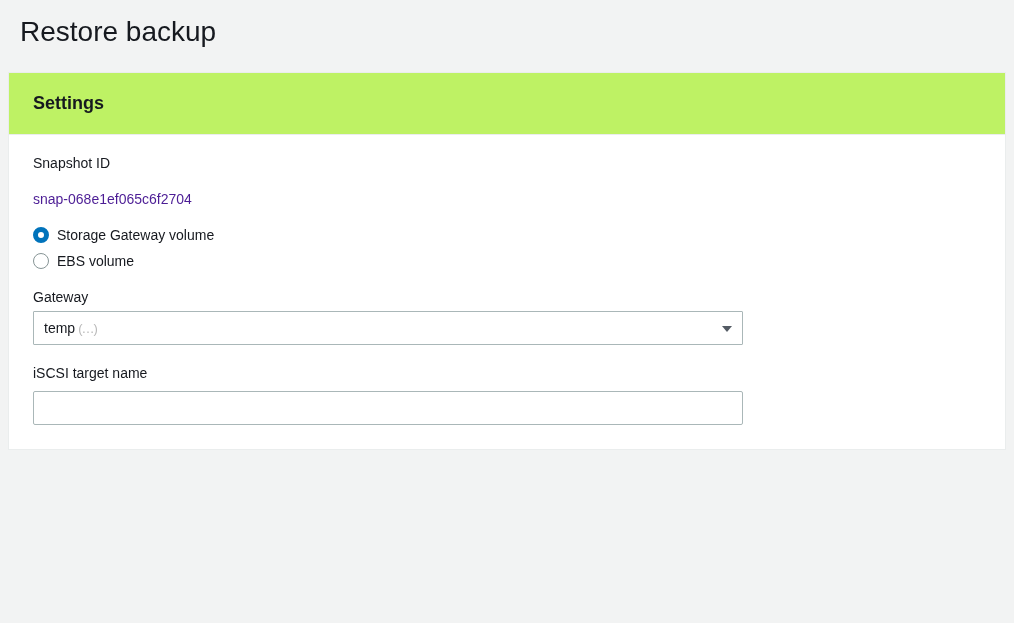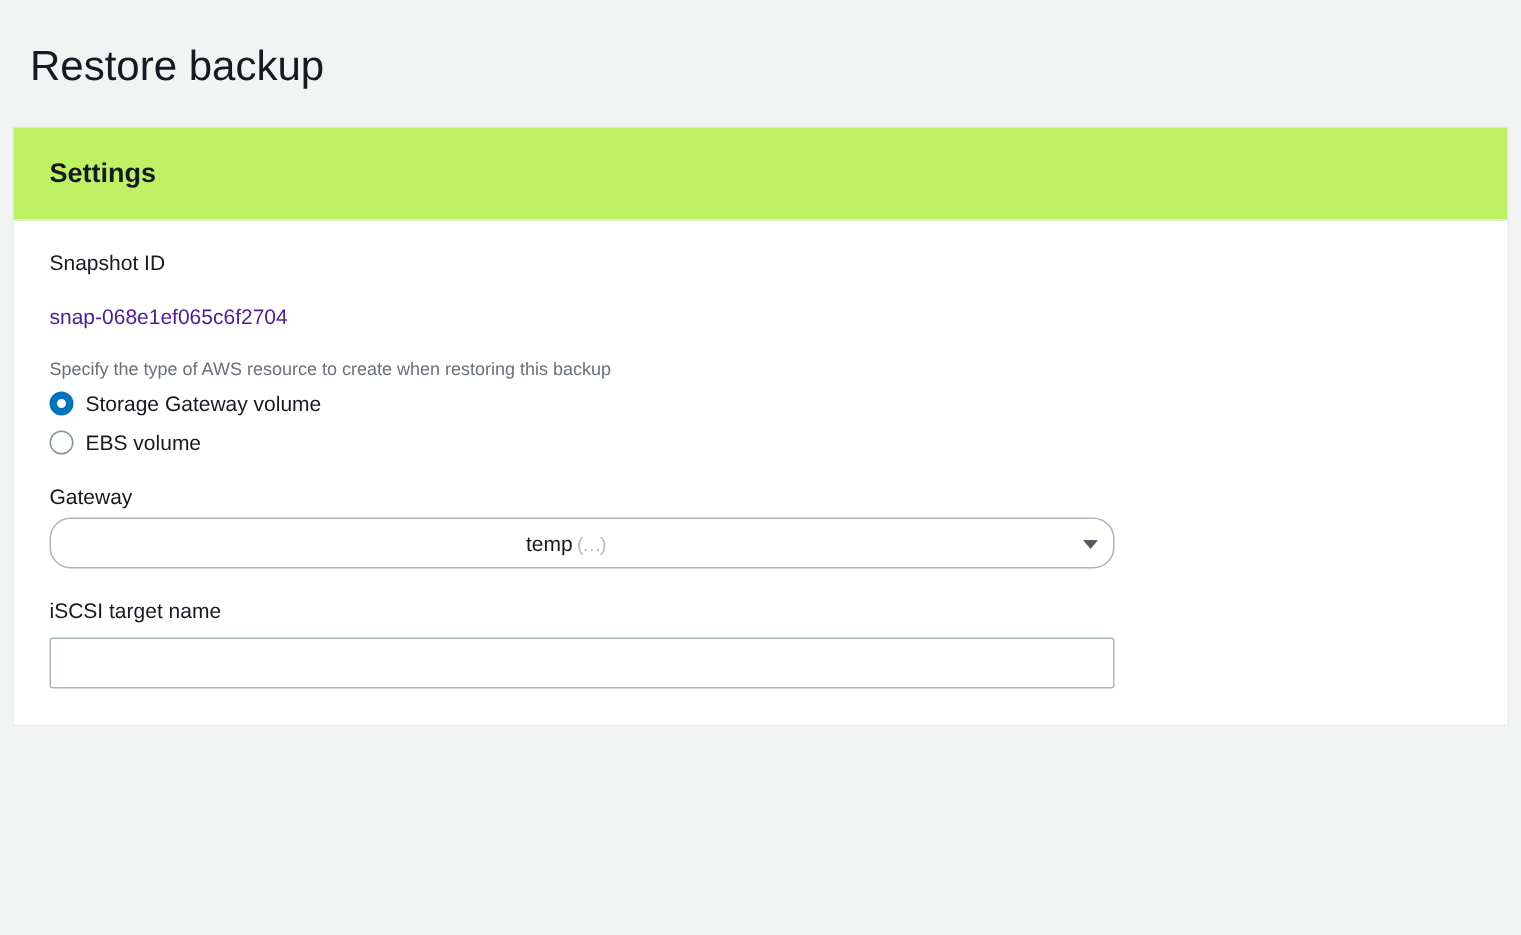--- a/index.html
+++ b/index.html
@@ -7,21 +7,21 @@
       margin: 0;
       padding: 0;
     }
     body {
       font-family: "Amazon Ember", "Helvetica Neue", Arial, sans-serif;
       background: #f2f3f3;
       color: #16191f;
       font-size: 14px;
     }
     .page {
-      padding: 28px 8px 8px 8px;
+      padding: 16px 8px 8px 8px;
     }
     .page-title {
       font-size: 28px;
       font-weight: 400;
       color: #16191f;
       margin: 0 0 24px 12px;
     }
     .panel {
       background: #ffffff;
       border: 1px solid #eaeded;
@@ -92,30 +92,29 @@
     }
     .select-wrapper {
       position: relative;
       width: 710px;
       max-width: 100%;
       margin-top: 6px;
     }
     .select-box {
       width: 100%;
       border: 1px solid #aab7b8;
-      border-radius: 14px;
+      border-radius: 1px;
       padding: 6px 32px 6px 10px;
       font-size: 14px;
       background: #fff;
       color: #16191f;
       display: flex;
       align-items: center;
       height: 34px;
       cursor: pointer;
-      justify-content: center;
     }
     .select-caret {
       position: absolute;
       right: 10px;
       top: 50%;
       transform: translateY(-50%);
       pointer-events: none;
     }
     .select-caret svg {
       width: 12px;
@@ -157,21 +156,20 @@
     </div>
 
     <div class="panel-body">
 
       <div class="field-block">
         <div class="field-label">Snapshot ID</div>
         <div class="field-value">snap-068e1ef065c6f2704</div>
       </div>
 
       <div class="field-block">
-        <div class="field-description">Specify the type of AWS resource to create when restoring this backup</div>
         <div class="radio-group">
           <div class="radio-item">
             <span class="radio-circle selected"></span>
             <span class="radio-label">Storage Gateway volume</span>
           </div>
           <div class="radio-item">
             <span class="radio-circle"></span>
             <span class="radio-label">EBS volume</span>
           </div>
         </div>

